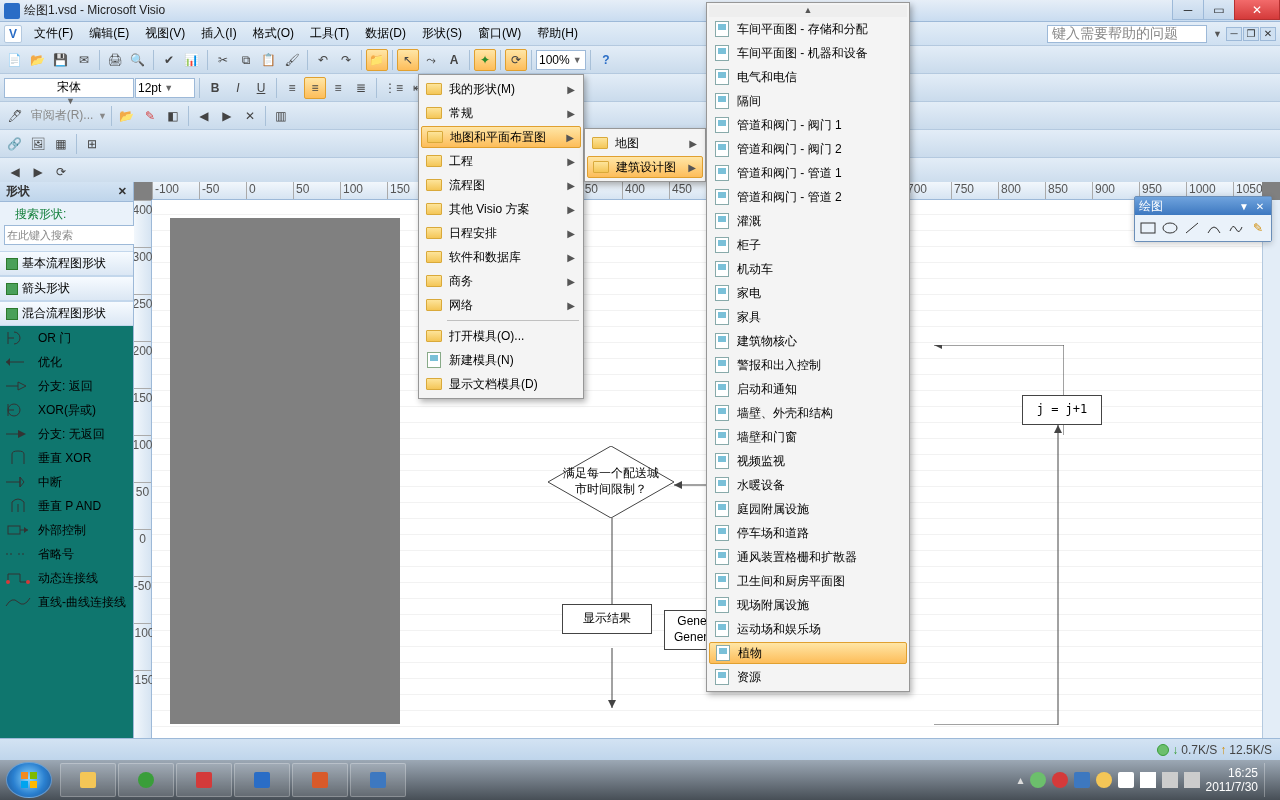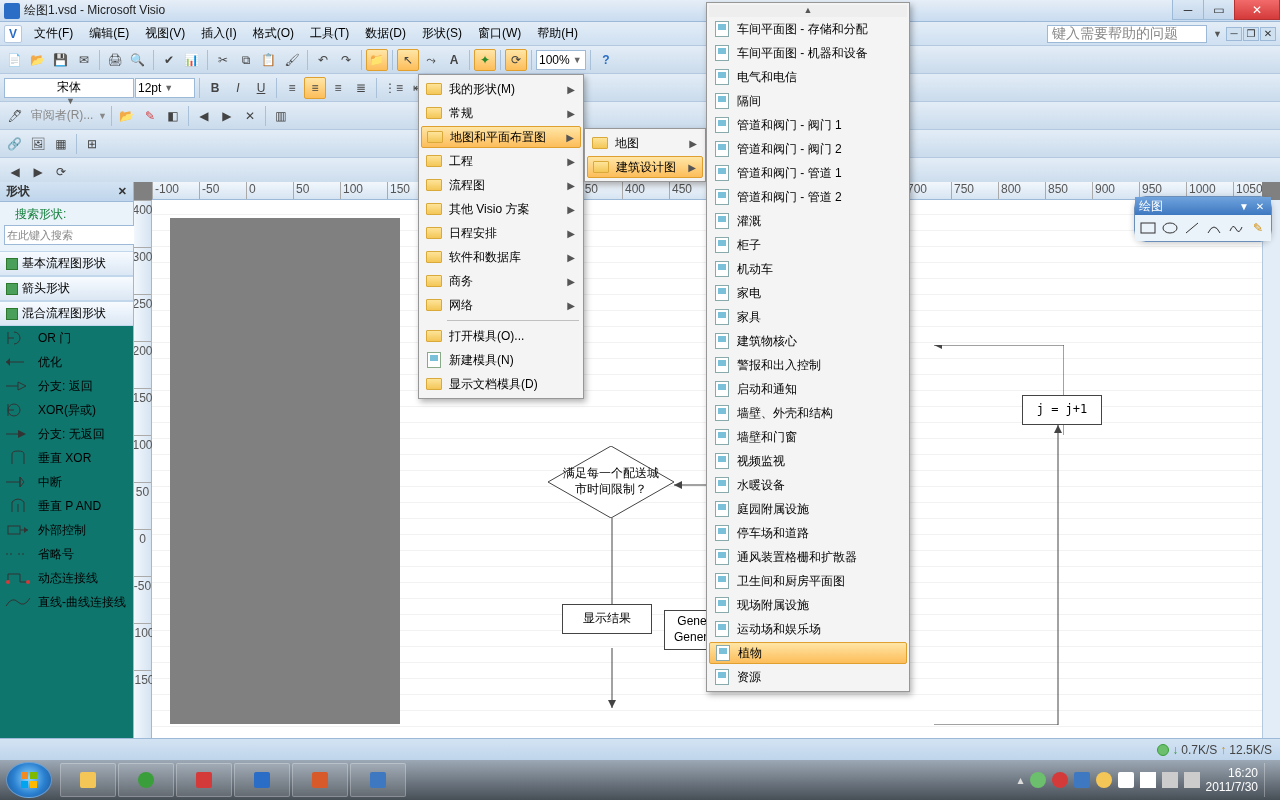--- a/index.html
+++ b/index.html
@@ -65,21 +65,21 @@
 .page-tab-btn { width:16px; height:16px; display:flex; align-items:center; justify-content:center; font-size:10px; color:#555; border:1px solid #b4c9df; background:#eaf2fa; margin-right:-1px;}
 .page-tab { padding:1px 10px; background:#fff; border:1px solid #9db9d8; border-bottom:none; font-size:11px; margin-left:3px; }
 
 
 .flow-shape { position:absolute; background:#fff; border:1px solid #444; display:flex; align-items:center; justify-content:center; font-size:12px; text-align:center; line-height:1.3; }
 .flow-diamond { background:transparent; border:none; }
 .flow-diamond .diamond-svg { position:absolute; inset:0; }
 .flow-diamond .diamond-text { position:relative; z-index:1; }
 
 
-.draw-toolbar { position:absolute; right:8px; top:196px; width:138px; background: linear-gradient(#d3e3f3,#bfd5eb); border:1px solid #6a8eb8; border-radius:12px; z-index:50; box-shadow:0 2px 6px rgba(0,0,0,.2);}
+.draw-toolbar { position:absolute; right:8px; top:196px; width:138px; background: linear-gradient(#d3e3f3,#bfd5eb); border:1px solid #6a8eb8; border-radius:2px; z-index:50; box-shadow:0 2px 6px rgba(0,0,0,.2);}
 .draw-toolbar .dt-header { height:18px; background: linear-gradient(#6fa3dd,#3d78c0); color:#fff; display:flex; align-items:center; padding:0 4px; font-size:11px; }
 .draw-toolbar .dt-header .dt-controls { margin-left:auto; display:flex; gap:2px; }
 .draw-toolbar .dt-header .dt-ctrl { width:14px; height:12px; display:flex; align-items:center; justify-content:center; font-size:10px; color:#fff; }
 .draw-toolbar .dt-body { display:flex; padding:3px; gap:2px; background:#eaf2fa;}
 .draw-toolbar .dt-btn { width:20px; height:20px; display:flex; align-items:center; justify-content:center; border:1px solid transparent; }
 
 
 .context-menu { position:absolute; background:#f4f4f4; border:1px solid #979797; box-shadow:2px 3px 6px rgba(0,0,0,.3); padding:2px; z-index:100; }
 .context-menu .cm-item { display:flex; align-items:center; height:24px; padding:0 16px 0 28px; position:relative; cursor:default; white-space:nowrap; font-size:12px;}
 .context-menu .cm-item.highlighted { background: linear-gradient(#ffe6a6,#fdbd5a); border:1px solid #e0a030; border-radius:2px; height:22px; margin:1px 0;}
@@ -840,18 +840,18 @@
     <span style="color:#ddd;">▴</span>
     <span class="tray-icon" style="background:#6cbf6c;border-radius:50%;"></span>
     <span class="tray-icon" style="background:#d43a3a;border-radius:50%;"></span>
     <span class="tray-icon" style="background:#3d78c0;border-radius:2px;"></span>
     <span class="tray-icon" style="background:#f4c657;border-radius:50%;"></span>
     <span class="tray-icon" style="background:#fff;border-radius:2px;"></span>
     <span class="tray-icon" style="background:#fff;"></span>
     <span class="tray-icon" style="background:#ccc;"></span>
     <span class="tray-icon" style="background:#ccc;"></span>
     <div class="time">
-      <div>16:20</div>
+      <div>16:25</div>
       <div>2011/7/30</div>
     </div>
     <div style="width:10px;height:34px;border-left:1px solid rgba(255,255,255,.3);"></div>
   </div>
 </div>
 
 </body></html>

